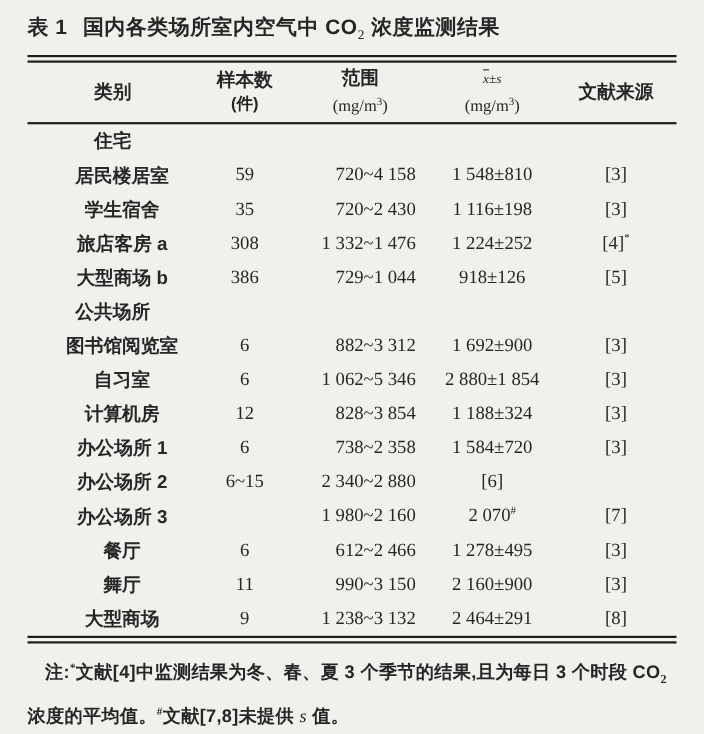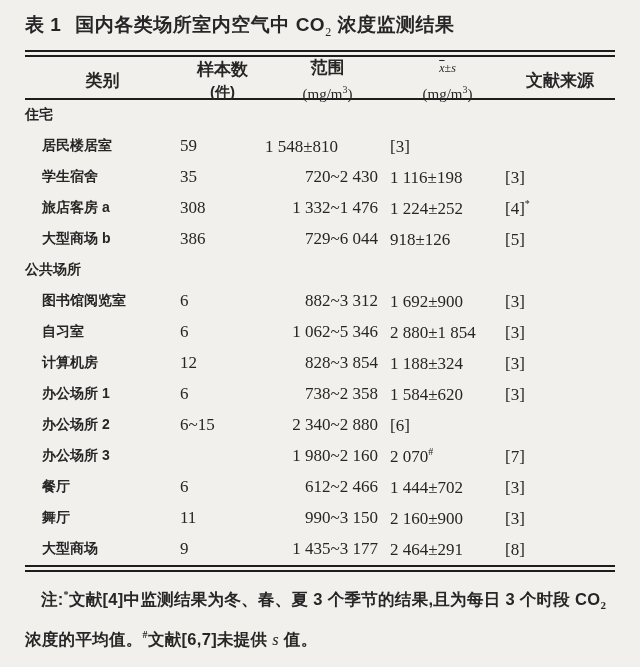--- a/index.html
+++ b/index.html
@@ -25,42 +25,42 @@
   .page-title .co2 { font-family: "Liberation Serif", "DejaVu Serif", serif; font-weight: 400; }
 
   .tbl { margin: 0 25px; width: 590px; }
 
   .rule-double { height: 3px; border-top: 2px solid #1d1d1d; border-bottom: 2px solid #1d1d1d; }
   .rule-single { border-top: 2px solid #1d1d1d; }
 
   .hdr {
     display: grid;
     grid-template-columns: 155px 85px 125px 115px 110px;
-    height: 41px;
+    height: 54px;
     align-items: center;
   }
   .hdr .h { text-align: center; font-size: 17px; line-height: 22px; }
   .hdr .h .l2 { font-size: 15px; }
   .hdr .units { font-family: "Liberation Serif", "DejaVu Serif", serif; font-weight: 400; }
   .hdr sup { font-size: 10px; }
   .xbar { font-style: italic; text-decoration: overline; font-family: "Liberation Serif", "DejaVu Serif", serif; font-weight: 400; }
   .mean-hdr { font-family: "Liberation Serif", "DejaVu Serif", serif; font-weight: 400; font-size: 12px; }
   .mean-hdr i { font-style: italic; }
 
   .tbody {}
   .row {
     display: grid;
     grid-template-columns: 155px 85px 125px 115px 110px;
     height: 31px;
     align-items: center;
     font-size: 17px;
   }
-  .cell.cat { text-align: left; padding-left: 0; font-size: 14px; }
+  .cell.cat { text-align: center; padding-left: 0; font-size: 17px; }
   .row.item .cell.cat { padding-left: 17px; }
-  .cell.c { text-align: left; }
+  .cell.c { text-align: center; }
   .cell.r { text-align: right; padding-right: 12px; }
   .cell sup { font-size: 10px; font-family: "Liberation Serif", "DejaVu Serif", serif; }
 
   .note {
     margin: 8px 25px 0 25px;
     font-size: 16.5px;
     font-weight: 700;
     line-height: 30px;
     text-indent: 16px;
     letter-spacing: 0.3px;
@@ -103,20 +103,21 @@
     <div class="cell cat zh">住宅</div>
     <div class="cell c num"></div>
     <div class="cell r num"></div>
     <div class="cell c num"><span class="mean-val"></span><sup class="mean-sup"></sup></div>
     <div class="cell c num"><span class="ref-val"></span><sup class="ref-sup"></sup></div>
   </div>
 
   <div class="row item">
     <div class="cell cat zh">居民楼居室</div>
     <div class="cell c num">59</div>
+    <div class="cell r num">720~4 158</div>
     <div class="cell c num"><span class="mean-val">1 548±810</span><sup class="mean-sup"></sup></div>
     <div class="cell c num"><span class="ref-val">[3]</span><sup class="ref-sup"></sup></div>
   </div>
 
   <div class="row item">
     <div class="cell cat zh">学生宿舍</div>
     <div class="cell c num">35</div>
     <div class="cell r num">720~2 430</div>
     <div class="cell c num"><span class="mean-val">1 116±198</span><sup class="mean-sup"></sup></div>
     <div class="cell c num"><span class="ref-val">[3]</span><sup class="ref-sup"></sup></div>
@@ -126,21 +127,21 @@
     <div class="cell cat zh">旅店客房 a</div>
     <div class="cell c num">308</div>
     <div class="cell r num">1 332~1 476</div>
     <div class="cell c num"><span class="mean-val">1 224±252</span><sup class="mean-sup"></sup></div>
     <div class="cell c num"><span class="ref-val">[4]</span><sup class="ref-sup">*</sup></div>
   </div>
 
   <div class="row item">
     <div class="cell cat zh">大型商场 b</div>
     <div class="cell c num">386</div>
-    <div class="cell r num">729~6 044</div>
+    <div class="cell r num">729~1 044</div>
     <div class="cell c num"><span class="mean-val">918±126</span><sup class="mean-sup"></sup></div>
     <div class="cell c num"><span class="ref-val">[5]</span><sup class="ref-sup"></sup></div>
   </div>
 
   <div class="row section">
     <div class="cell cat zh">公共场所</div>
     <div class="cell c num"></div>
     <div class="cell r num"></div>
     <div class="cell c num"><span class="mean-val"></span><sup class="mean-sup"></sup></div>
     <div class="cell c num"><span class="ref-val"></span><sup class="ref-sup"></sup></div>
@@ -167,21 +168,21 @@
     <div class="cell c num">12</div>
     <div class="cell r num">828~3 854</div>
     <div class="cell c num"><span class="mean-val">1 188±324</span><sup class="mean-sup"></sup></div>
     <div class="cell c num"><span class="ref-val">[3]</span><sup class="ref-sup"></sup></div>
   </div>
 
   <div class="row item">
     <div class="cell cat zh">办公场所 1</div>
     <div class="cell c num">6</div>
     <div class="cell r num">738~2 358</div>
-    <div class="cell c num"><span class="mean-val">1 584±620</span><sup class="mean-sup"></sup></div>
+    <div class="cell c num"><span class="mean-val">1 584±720</span><sup class="mean-sup"></sup></div>
     <div class="cell c num"><span class="ref-val">[3]</span><sup class="ref-sup"></sup></div>
   </div>
 
   <div class="row item">
     <div class="cell cat zh">办公场所 2</div>
     <div class="cell c num">6~15</div>
     <div class="cell r num">2 340~2 880</div>
     <div class="cell c num"><span class="ref-val">[6]</span><sup class="ref-sup"></sup></div>
   </div>
 
@@ -190,39 +191,39 @@
     <div class="cell c num"></div>
     <div class="cell r num">1 980~2 160</div>
     <div class="cell c num"><span class="mean-val">2 070</span><sup class="mean-sup">#</sup></div>
     <div class="cell c num"><span class="ref-val">[7]</span><sup class="ref-sup"></sup></div>
   </div>
 
   <div class="row item">
     <div class="cell cat zh">餐厅</div>
     <div class="cell c num">6</div>
     <div class="cell r num">612~2 466</div>
-    <div class="cell c num"><span class="mean-val">1 444±702</span><sup class="mean-sup"></sup></div>
+    <div class="cell c num"><span class="mean-val">1 278±495</span><sup class="mean-sup"></sup></div>
     <div class="cell c num"><span class="ref-val">[3]</span><sup class="ref-sup"></sup></div>
   </div>
 
   <div class="row item">
     <div class="cell cat zh">舞厅</div>
     <div class="cell c num">11</div>
     <div class="cell r num">990~3 150</div>
     <div class="cell c num"><span class="mean-val">2 160±900</span><sup class="mean-sup"></sup></div>
     <div class="cell c num"><span class="ref-val">[3]</span><sup class="ref-sup"></sup></div>
   </div>
 
   <div class="row item">
     <div class="cell cat zh">大型商场</div>
     <div class="cell c num">9</div>
-    <div class="cell r num">1 435~3 177</div>
+    <div class="cell r num">1 238~3 132</div>
     <div class="cell c num"><span class="mean-val">2 464±291</span><sup class="mean-sup"></sup></div>
     <div class="cell c num"><span class="ref-val">[8]</span><sup class="ref-sup"></sup></div>
   </div>
 </div>
 
   <div class="rule-double"></div>
 </div>
 
 <div class="note zh">
-  <span>注:</span><sup>*</sup><span>文献[4]中监测结果为冬、春、夏 3 个季节的结果,且为每日 3 个时段 CO</span><sub>2</sub><span> 浓度的平均值。</span><sup>#</sup><span>文献[6,7]未提供 </span><i>s</i><span> 值。</span>
+  <span>注:</span><sup>*</sup><span>文献[4]中监测结果为冬、春、夏 3 个季节的结果,且为每日 3 个时段 CO</span><sub>2</sub><span> 浓度的平均值。</span><sup>#</sup><span>文献[7,8]未提供 </span><i>s</i><span> 值。</span>
 </div>
 
 </body></html>

